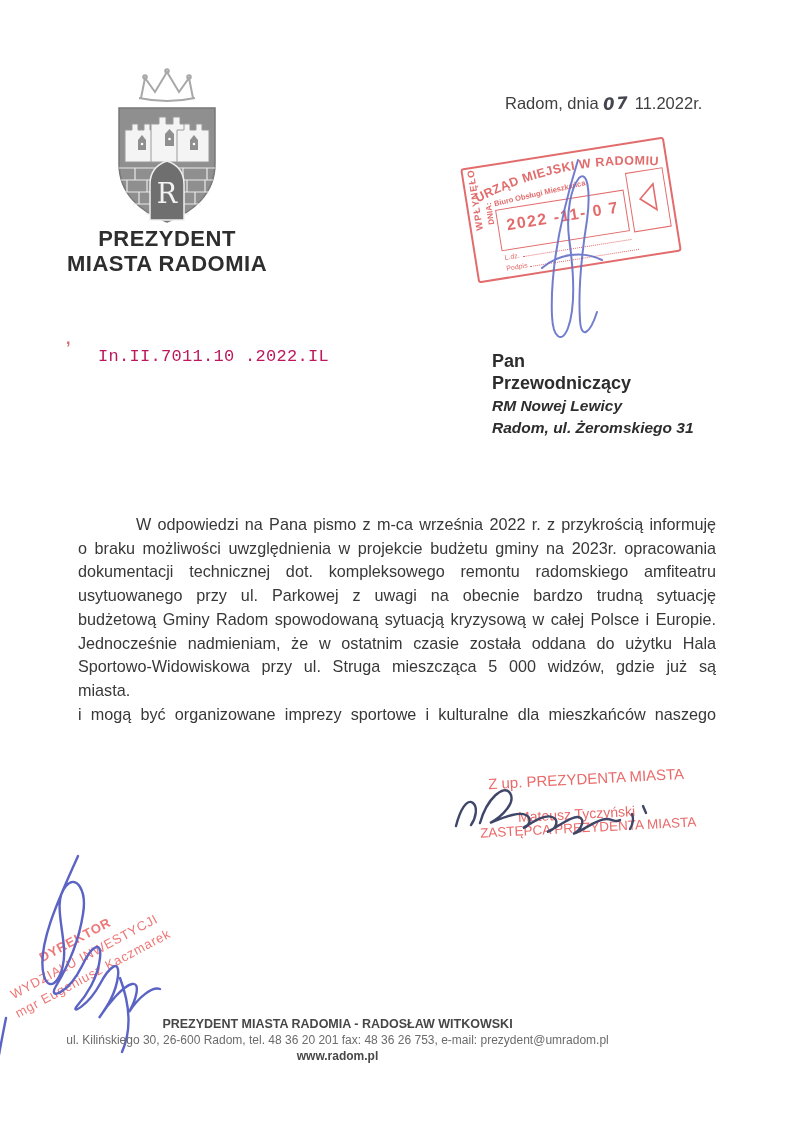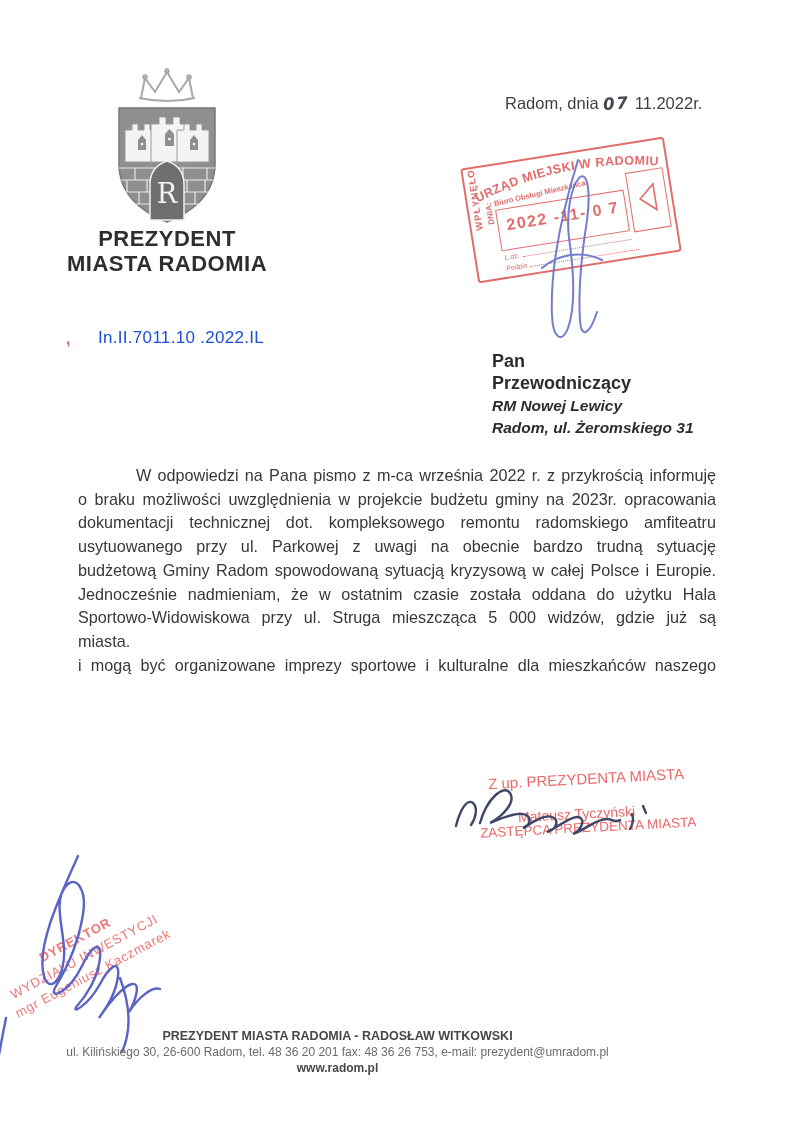--- a/index.html
+++ b/index.html
@@ -29,49 +29,49 @@
   .stamp-date{position:absolute;left:30px;top:52px;width:124px;text-align:center;
         font-size:16px;font-weight:bold;letter-spacing:1.5px;white-space:nowrap;}
   .stamp-rightcell{position:absolute;right:4px;top:28px;width:36px;height:58px;border:1.5px solid #e06060;}
   .stamp-arrow{position:absolute;right:10px;top:40px;}
   .stamp-ldz{position:absolute;left:28px;top:88px;font-size:7px;}
   .stamp-podpis{position:absolute;left:28px;top:99px;font-size:7px;}
   .dots{display:inline-block;border-bottom:1px dotted #e06060;width:110px;height:6px;margin-left:3px;}
 
   
   .red-tick{position:absolute;left:66px;top:330px;color:#d96a6a;font-size:16px;font-weight:bold;}
-  .reference{position:absolute;left:98px;top:328px;font-size:17px;color:#1d4ed8;letter-spacing:.3px;}
+  .reference{position:absolute;left:98px;top:347px;font-size:17px;color:#be185d;letter-spacing:.3px;font-family:Liberation Mono, monospace;}
 
   
   .addressee{position:absolute;left:492px;top:350px;font-weight:bold;color:#2d2d2d;}
   .addressee div{line-height:22.4px;}
   .addressee div:nth-child(1),.addressee div:nth-child(2){font-size:18px;}
   .addressee div:nth-child(n+3){font-size:15.5px;font-style:italic;}
 
   
-  .body-text{position:absolute;left:78px;top:464px;width:638px;font-size:16.2px;color:#383838;}
+  .body-text{position:absolute;left:78px;top:513px;width:638px;font-size:16.2px;color:#383838;}
   .body-line{line-height:23.7px;text-align:justify;text-align-last:justify;word-spacing:1px;}
   .body-line.first{text-indent:58px;}
   .body-line.last{text-align-last:left;}
 
   
   .sig-block{position:absolute;left:452px;top:766px;width:230px;color:#ea6a6a;}
   .sig-onbehalf{position:absolute;left:36px;top:4px;font-size:15px;transform:rotate(-3deg);white-space:nowrap;}
   .sig-name{position:absolute;left:66px;top:40px;font-size:14px;transform:rotate(-3deg);white-space:nowrap;}
   .sig-title{position:absolute;left:28px;top:54px;font-size:13.5px;transform:rotate(-3deg);white-space:nowrap;}
   .sig-pen{position:absolute;left:-2px;top:10px;}
 
   
   .director-stamp{position:absolute;left:-48px;top:928px;width:264px;text-align:center;color:#e77; 
         transform:rotate(-28deg);font-size:13px;letter-spacing:.8px;line-height:19px;}
   .director-stamp .l1{font-weight:bold;}
   .blue-signature{position:absolute;left:-8px;top:848px;}
 
   
-  .footer{position:absolute;left:0;top:1016px;width:675px;text-align:center;color:#5a5a5a;margin-top:12px;}
+  .footer{position:absolute;left:0;top:1016px;width:675px;text-align:center;color:#5a5a5a;}
   .footer .f1{font-weight:bold;font-size:12.5px;color:#474747;line-height:16px;}
   .footer .f2{font-size:12px;color:#6b6b6b;line-height:16px;text-align:center;}
   .footer .f3{font-weight:bold;font-size:12px;color:#474747;line-height:16px;}
 </style>
 </head>
 <body>
 
 <div class="page">
 
   <div class="org-header">

